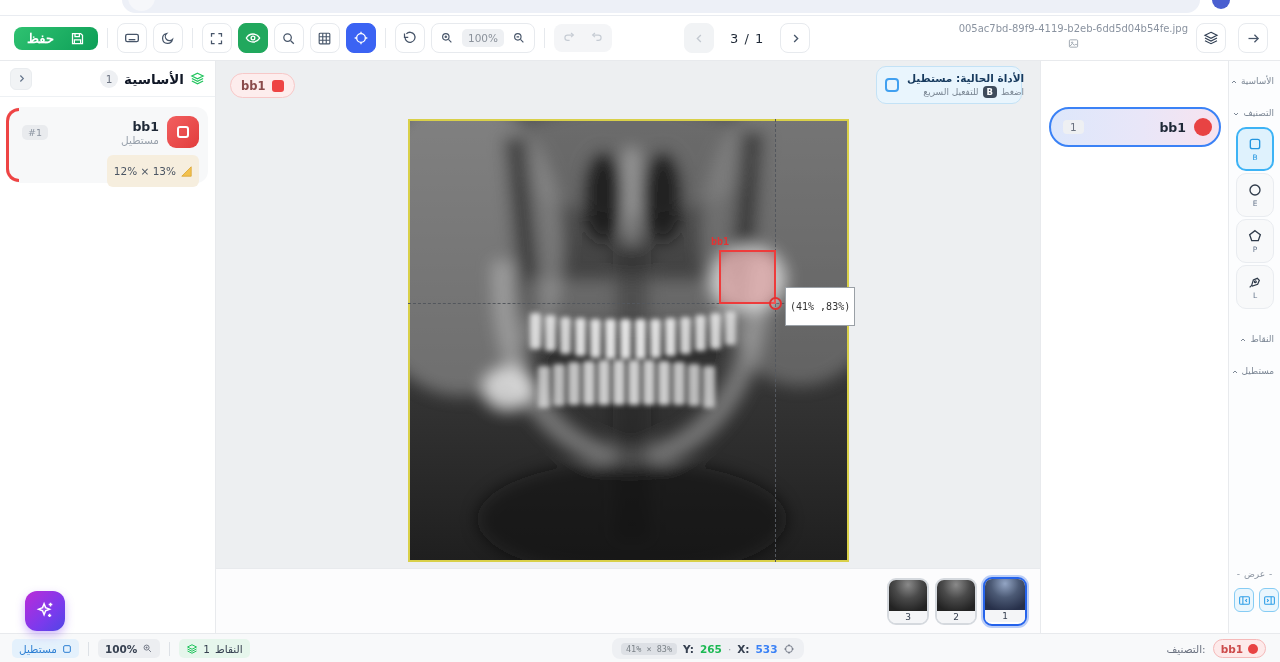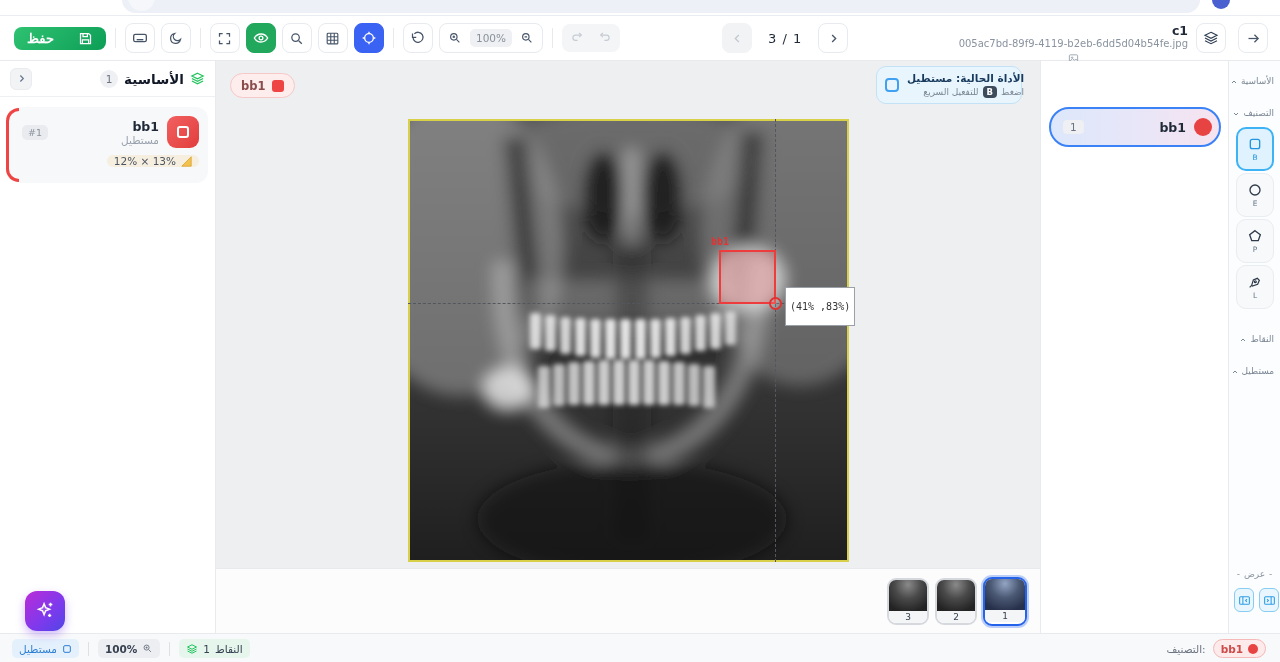--- a/index.html
+++ b/index.html
@@ -13,28 +13,28 @@
   .search-circle { position:absolute; left:128px; top:-16px; width:27px; height:27px; border-radius:50%; background:#f6f7fa; }
   .avatar-partial { position:absolute; left:1212px; top:-9px; width:18px; height:18px; border-radius:50%; background:#4a5fd0; }
 
   
   .toolbar { position:absolute; left:0; top:16px; width:1280px; height:45px; background:#fff; border-bottom:1px solid #e8eaed; }
   .tb-left { position:absolute; left:14px; top:7px; display:flex; align-items:center; gap:6px; }
   .tbtn { width:30px; height:30px; border-radius:8px; border:1px solid #e7eaee; background:#fff; display:flex; align-items:center; justify-content:center; color:#475569; }
   .tbtn.green { background:#21a85d; border-color:#21a85d; color:#fff; }
   .tbtn.blue { background:#3b63f3; border-color:#3b63f3; color:#fff; }
   .tbtn.gray { background:#f1f3f5; border-color:#f1f3f5; color:#c3c9d1; }
-  .savebtn { height:23px; padding:0 13px; border-radius:8px; background:linear-gradient(135deg,#2fc271,#0d9e57); color:#fff; font-weight:bold; font-size:13px; display:flex; align-items:center; gap:24px; border:none; }
+  .savebtn { height:23px; padding:0 13px; border-radius:8px; background:linear-gradient(135deg,#2fc271,#0d9e57); color:#fff; font-weight:bold; font-size:13px; display:flex; align-items:center; gap:16px; border:none; }
   .vsep { width:1px; height:20px; background:#e6e9ed; margin:0 3px; }
   .zoomgroup { height:30px; border:1px solid #e7eaee; border-radius:8px; background:#fff; display:flex; align-items:center; padding:0 2px; gap:2px; }
   .zg-btn { width:26px; height:24px; border-radius:6px; display:flex; align-items:center; justify-content:center; color:#475569; background:#fff; border:none; }
   .zg-label { background:#eef0f3; color:#8b929b; font-size:10.5px; padding:3px 6px; border-radius:5px; }
   .disgroup { display:flex; gap:2px; background:#f4f5f7; border-radius:8px; padding:2px; }
   .dbtn { width:26px; height:24px; border-radius:6px; background:#f4f5f7; color:#c6ccd4; display:flex; align-items:center; justify-content:center; border:none; }
-  .pager { position:absolute; left:684px; top:7px; display:flex; align-items:center; gap:16px;margin-left:38px; }
+  .pager { position:absolute; left:684px; top:7px; display:flex; align-items:center; gap:16px; }
   .pager-text { font-size:13px; color:#33415
 
 5; letter-spacing:1px; }
   .fileinfo { position:absolute; right:92px; top:7px; text-align:right; }
   .filecode { font-size:12.5px; font-weight:bold; color:#1f2937; line-height:15px; }
   .filename { font-size:10px; color:#8a93a0; display:flex; align-items:center; gap:4px; justify-content:flex-end;flex-direction:column; }
   .tb-right { position:absolute; right:12px; top:7px; display:flex; gap:12px; }
 
   
   .leftpanel { position:absolute; left:0; top:61px; width:216px; height:572px; background:#fff; border-right:1px solid #e8eaed; }
@@ -45,21 +45,21 @@
   .annocard { position:absolute; left:8px; top:46px; width:200px; height:76px; background:#f7f8f9; border-radius:12px; }
   .redbracket { position:absolute; left:-2px; top:1px; width:13px; height:74px; border:3px solid #ee4444; border-right:none; border-radius:13px 0 0 13px; }
   .cardtop { display:flex; align-items:center; padding:9px 9px 0 14px; gap:8px; }
   .idxbadge { background:#e9ebee; border-radius:5px; padding:2px 6px; font-size:9.5px; color:#8a93a0; }
   .cardtext { margin-left:auto; text-align:right; }
   .cardname { font-size:12.5px; font-weight:bold; color:#1f2937; }
   .cardtype { font-size:10.5px; color:#98a1ac; }
   .redicon { width:32px; height:32px; border-radius:9px; background:linear-gradient(135deg,#f26060,#e23d3d); display:flex; align-items:center; justify-content:center; flex:none; }
   .redicon .sq { width:12px; height:12px; border:2px solid #fff; border-radius:3px; }
   .cardbottom { display:flex; justify-content:flex-end; padding:7px 9px 0; }
-  .sizebadge { background:#f6eede; border-radius:6px; padding:0 7px; font-size:10.5px; color:#4b5563; display:flex; align-items:center; gap:5px; }
+  .sizebadge { background:#f6eede; border-radius:6px; padding:10px 7px; font-size:10.5px; color:#4b5563; display:flex; align-items:center; gap:5px; }
 
   
   .canvasarea { position:absolute; left:216px; top:61px; width:824px; height:572px; background:#edeff1; overflow:hidden; }
   .canvaschip { position:absolute; left:14px; top:12px; height:25px; border-radius:13px; background:#fdeded; border:1px solid #f7c8c8; display:flex; align-items:center; gap:7px; padding:0 10px; font-size:11.5px; font-weight:bold; color:#8a4b4b; }
   .minisq { width:12px; height:12px; background:#ee4444; border-radius:3px; }
   .toolinfo { position:absolute; right:18px; top:5px; width:146px; background:#e9f5fd; border:1px solid #c3e2f6; border-radius:10px; padding:5px 8px; display:flex; align-items:center; gap:8px; }
   .chk { width:14px; height:14px; border:2px solid #41a0f0; border-radius:4px; flex:none; }
   .ti-text { flex:1; text-align:right; }
   .ti-title { font-size:10.5px; font-weight:bold; color:#173a5e; white-space:nowrap; }
   .ti-hint { display:flex; align-items:center; gap:4px; justify-content:flex-start; font-size:9px; color:#7b8794; margin-top:2px; }
@@ -231,21 +231,20 @@
       </button>
     <span class="pager-text">3 / 1</span>
     <button class="tbtn">
         <svg width="13" height="13" viewBox="0 0 24 24" fill="none" stroke="currentColor" stroke-width="2.5">
           <path d="m9.5 5.5 6.5 6.5-6.5 6.5"></path>
         </svg>
       </button>
   </div>
 
   <div class="fileinfo">
-    <div class="filecode">c1</div>
     <div class="filename">
       <span>005ac7bd-89f9-4119-b2eb-6dd5d04b54fe.jpg</span>
       <span>
           <svg width="11" height="11" viewBox="0 0 24 24" fill="none" stroke="#9aa3ad" stroke-width="2">
             <rect x="3" y="4" width="18" height="16" rx="2"></rect>
             <circle cx="9" cy="10" r="1.5"></circle>
             <path d="m4 18 6-6 4 4 3-3 3 3"></path>
           </svg>
         </span>
     </div>
@@ -527,20 +526,32 @@
       <svg width="12" height="12" viewBox="0 0 24 24" fill="none" stroke="#22c55e" stroke-width="2">
           <path d="M12 3.5 21 8l-9 4.5L3 8l9-4.5z"></path>
           <path d="m3 12 9 4.5L21 12"></path>
           <path d="m3 16 9 4.5L21 16"></path>
         </svg>
       <span>1</span>
       <span>النقاط</span>
     </span>
   </div>
 
+  <div class="pill">
+    <span class="sizebadge2">41% × 83%</span>
+    <span class="coordlbl">Y:</span>
+    <span class="coordY">265</span>
+    <span class="coorddot">·</span>
+    <span class="coordlbl">X:</span>
+    <span class="coordX">533</span>
+    <svg width="12" height="12" viewBox="0 0 24 24" fill="none" stroke="#6b7280" stroke-width="1.8">
+        <circle cx="12" cy="12" r="7"></circle>
+        <path d="M12 2.5v4M12 17.5v4M2.5 12h4M17.5 12h4"></path>
+      </svg>
+  </div>
 
   <div class="sb-right">
     <span class="sb-classlabel">التصنيف:</span>
     <span class="chip pinkc">
       <span>bb1</span>
       <span class="redcircle small"></span>
     </span>
   </div>
 </div>
 

